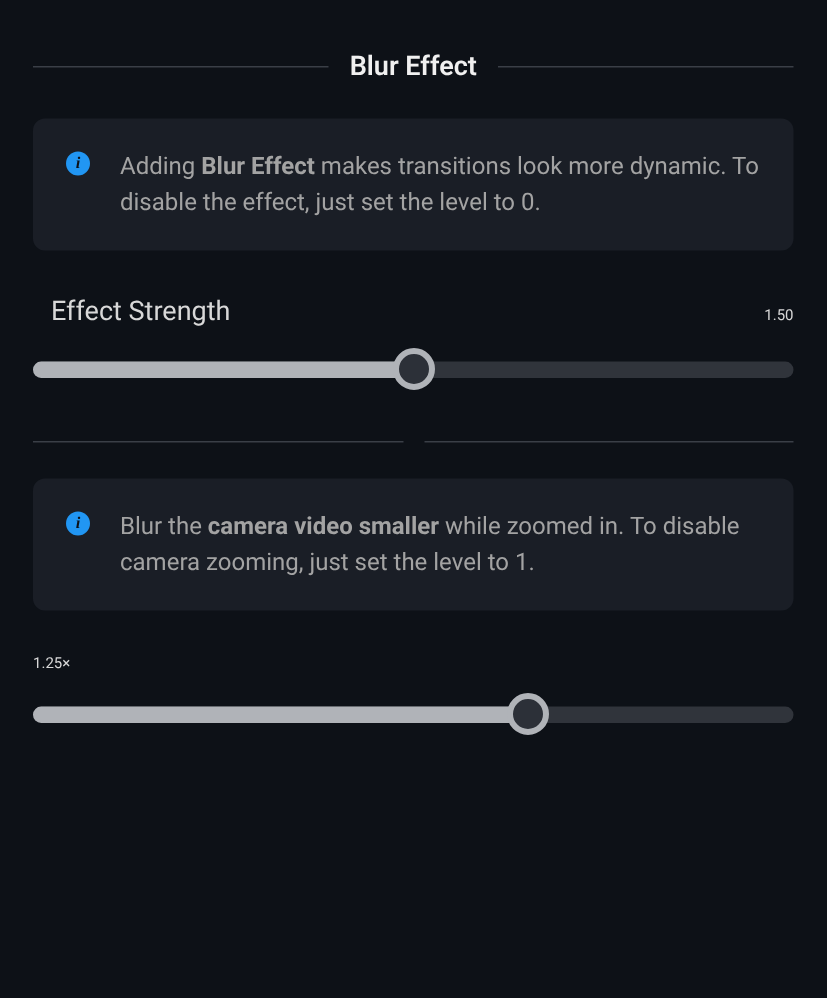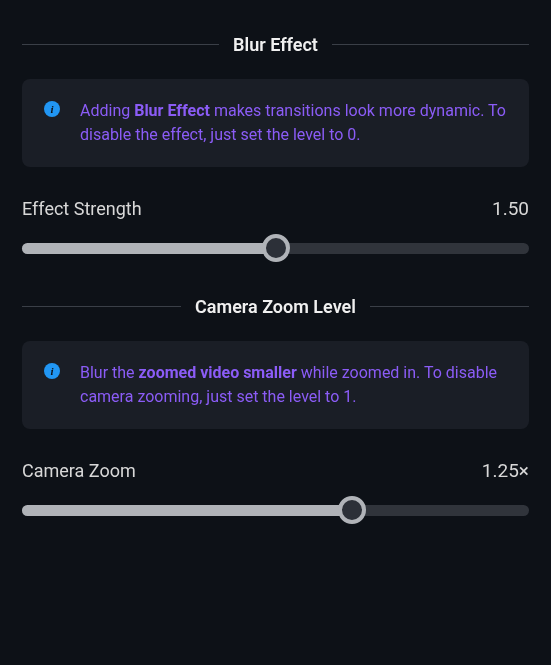--- a/index.html
+++ b/index.html
@@ -50,37 +50,38 @@
       display: flex;
       align-items: center;
       justify-content: center;
       color: #0d1117;
       font-weight: bold;
       font-size: 11px;
       font-style: italic;
       font-family: Georgia, serif;
     }
     .info-text {
-      color: #8b5cf6;
+      color: #a3a3a3;
       font-size: 16px;
       line-height: 1.5;
     }
     .info-text b { font-weight: 700; }
     .slider-row {
       display: flex;
       justify-content: space-between;
       align-items: baseline;
       margin-bottom: 14px;
     }
     .slider-label {
       font-size: 18px;
       color: #d8d8d8;
+      margin-left: 12px;
     }
     .slider-value {
-      font-size: 19px;
+      font-size: 10px;
       color: #d8d8d8;
     }
     .slider {
       position: relative;
       height: 28px;
       display: flex;
       align-items: center;
       cursor: pointer;
     }
     .slider-track {
@@ -135,33 +136,31 @@
     <div class="slider-track">
       <div class="slider-fill" style="width:50%"></div>
       <div class="slider-thumb" style="left:50%"></div>
     </div>
   </div>
 </div>
 
 <div class="section">
   <div class="section-header">
     <div class="section-line"></div>
-    <div class="section-title">Camera Zoom Level</div>
     <div class="section-line"></div>
   </div>
   <div class="info-box">
     <div class="info-icon-wrap">
       <div class="info-icon">i</div>
     </div>
     <div class="info-text">
-      <span>Blur the </span><b>zoomed video smaller</b><span> while zoomed in. To disable camera zooming, just set the level to 1.</span>
+      <span>Blur the </span><b>camera video smaller</b><span> while zoomed in. To disable camera zooming, just set the level to 1.</span>
     </div>
   </div>
   <div class="slider-row">
-    <div class="slider-label">Camera Zoom</div>
     <div class="slider-value">1.25×</div>
   </div>
   <div class="slider">
     <div class="slider-track">
       <div class="slider-fill" style="width:65%"></div>
       <div class="slider-thumb" style="left:65%"></div>
     </div>
   </div>
 </div>
 

